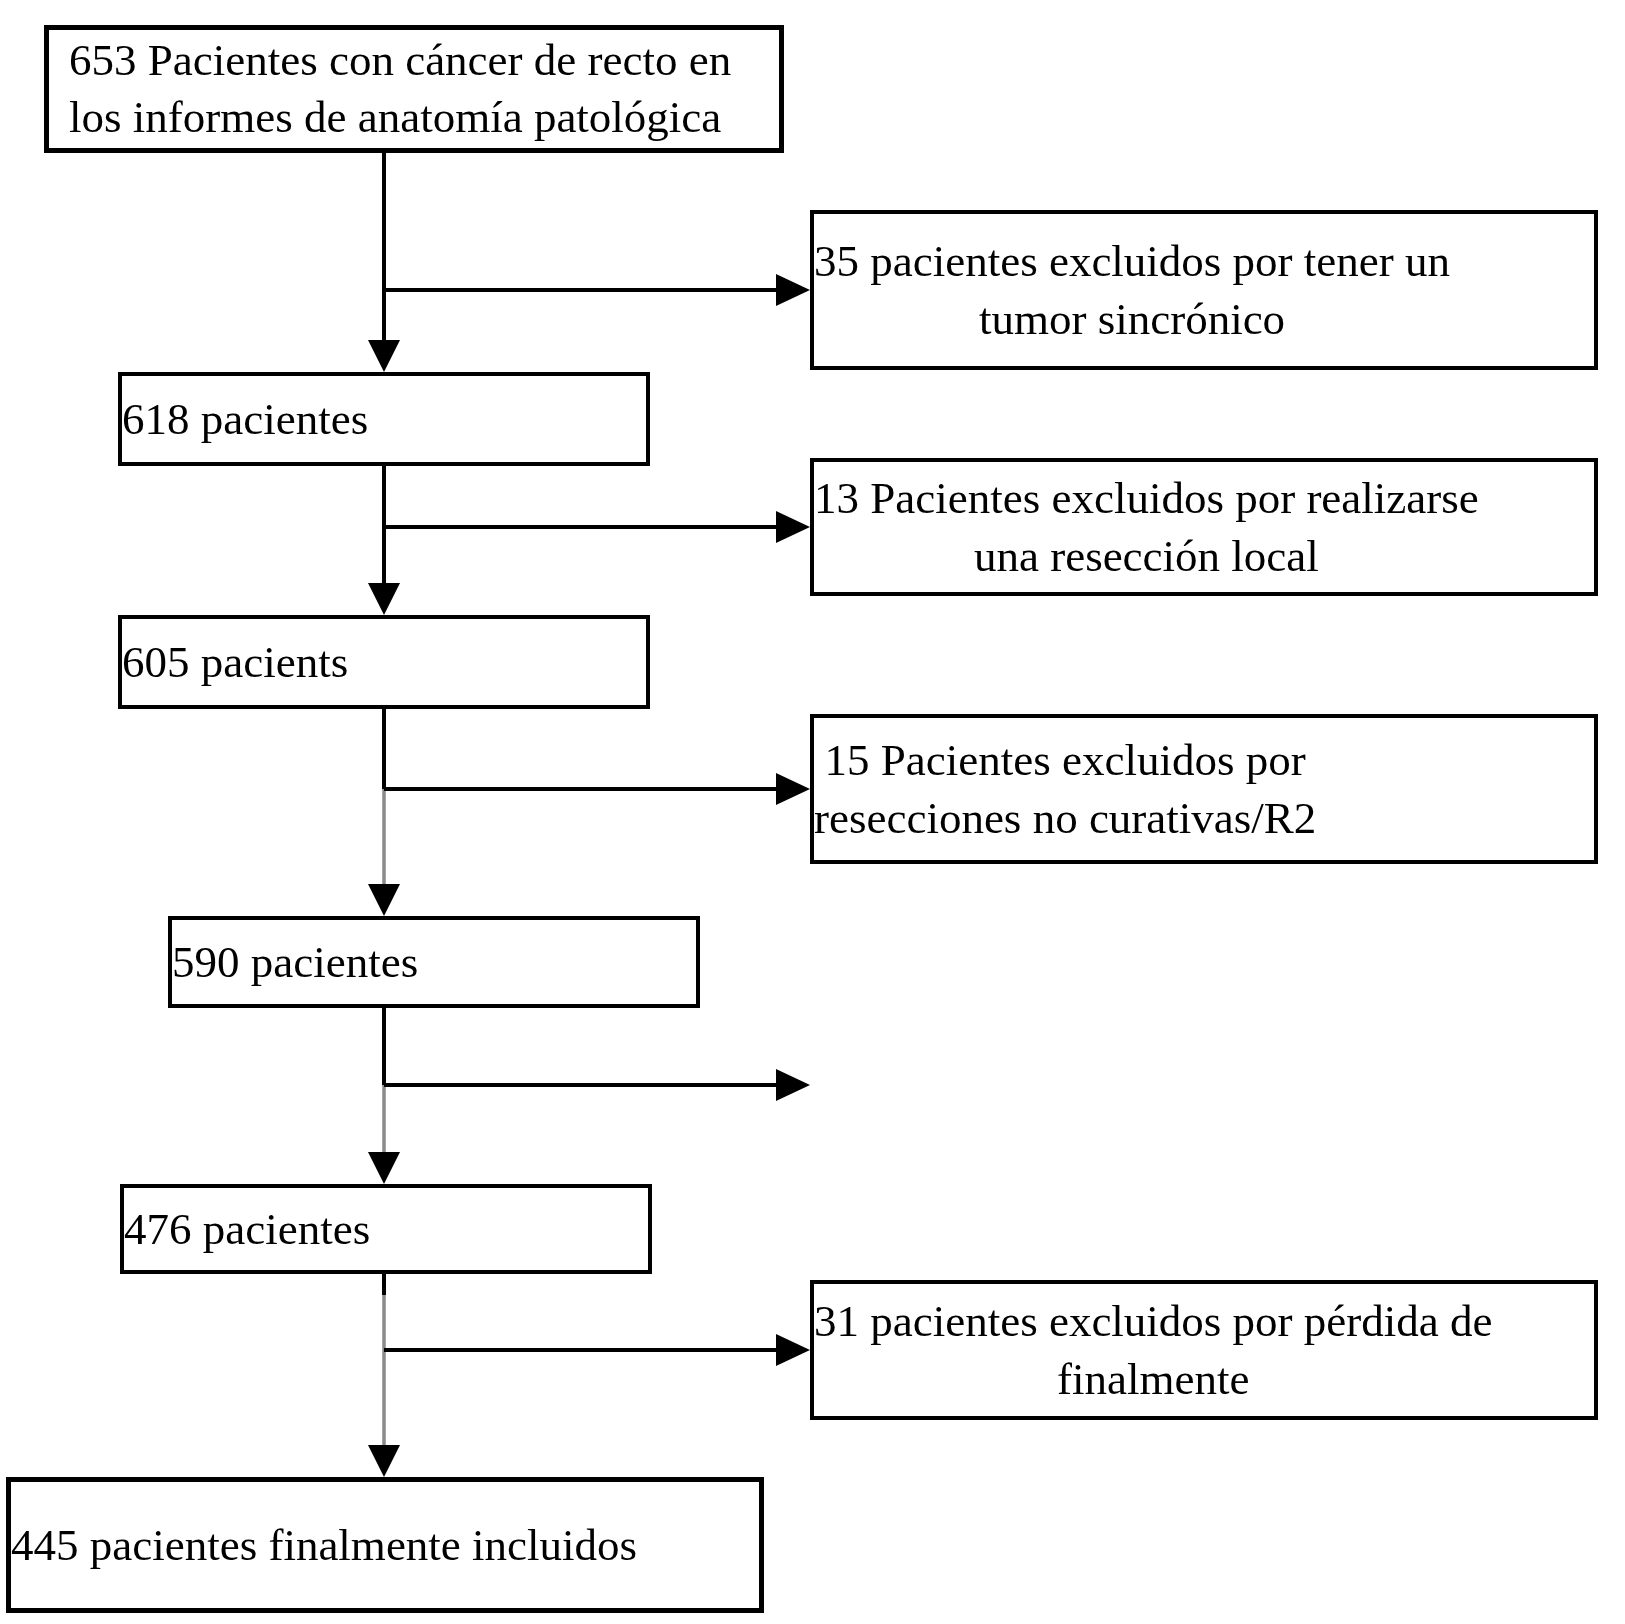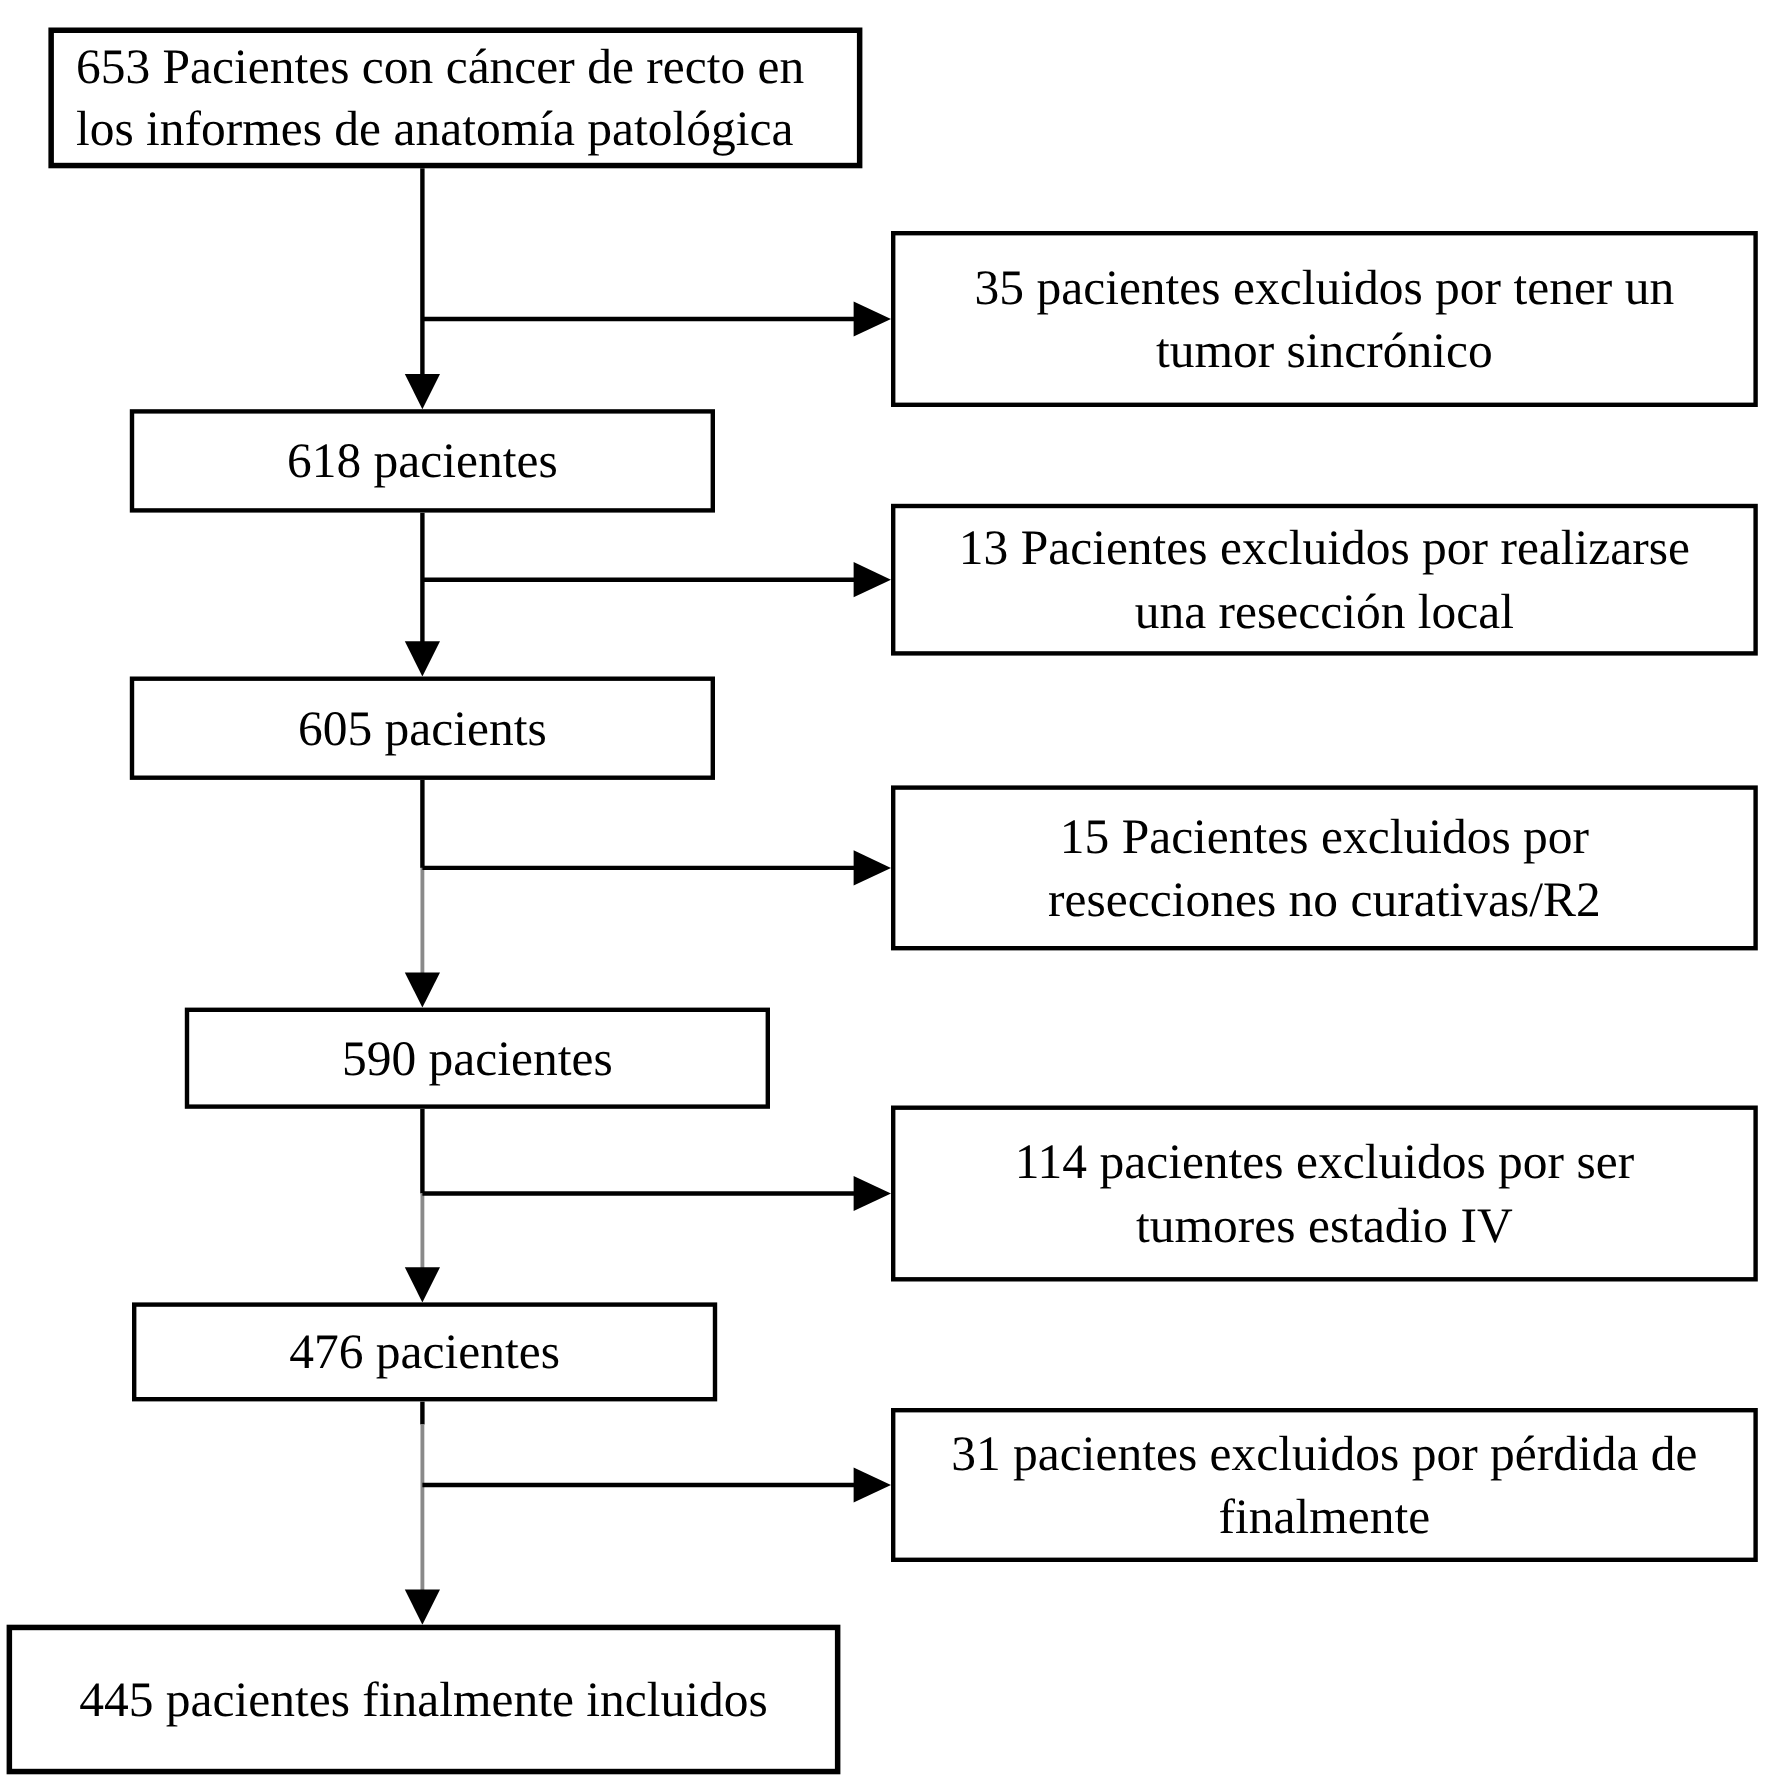--- a/index.html
+++ b/index.html
@@ -35,21 +35,21 @@
     fill: #000000;
     stroke: none;
   }
   .box {
     position: absolute;
     background: #ffffff;
     border: 4px solid #000000;
     box-sizing: border-box;
     display: flex;
     align-items: center;
-    justify-content: center;
+    justify-content: flex-start;
     font-size: 45px;
     color: #000000;
   }
   .box.thick {
     border-width: 5px;
   }
   .lines {
     display: flex;
     flex-direction: column;
   }
@@ -156,26 +156,20 @@
     </div>
   </div>
 
   <div class="box" style="left:810px; top:714px; width:788px; height:150px;">
     <div class="lines">
       <span class="ln">15 Pacientes excluidos por</span>
       <span class="ln">resecciones no curativas/R2</span>
     </div>
   </div>
 
-  <div class="box" style="left:810px; top:1005px; width:788px; height:160px;">
-    <div class="lines">
-      <span class="ln">114 pacientes excluidos por ser</span>
-      <span class="ln">tumores estadio IV</span>
-    </div>
-  </div>
 
   <div class="box" style="left:810px; top:1280px; width:788px; height:140px;">
     <div class="lines">
       <span class="ln">31 pacientes excluidos por pérdida de</span>
       <span class="ln">finalmente</span>
     </div>
   </div>
 
 </div>
 

